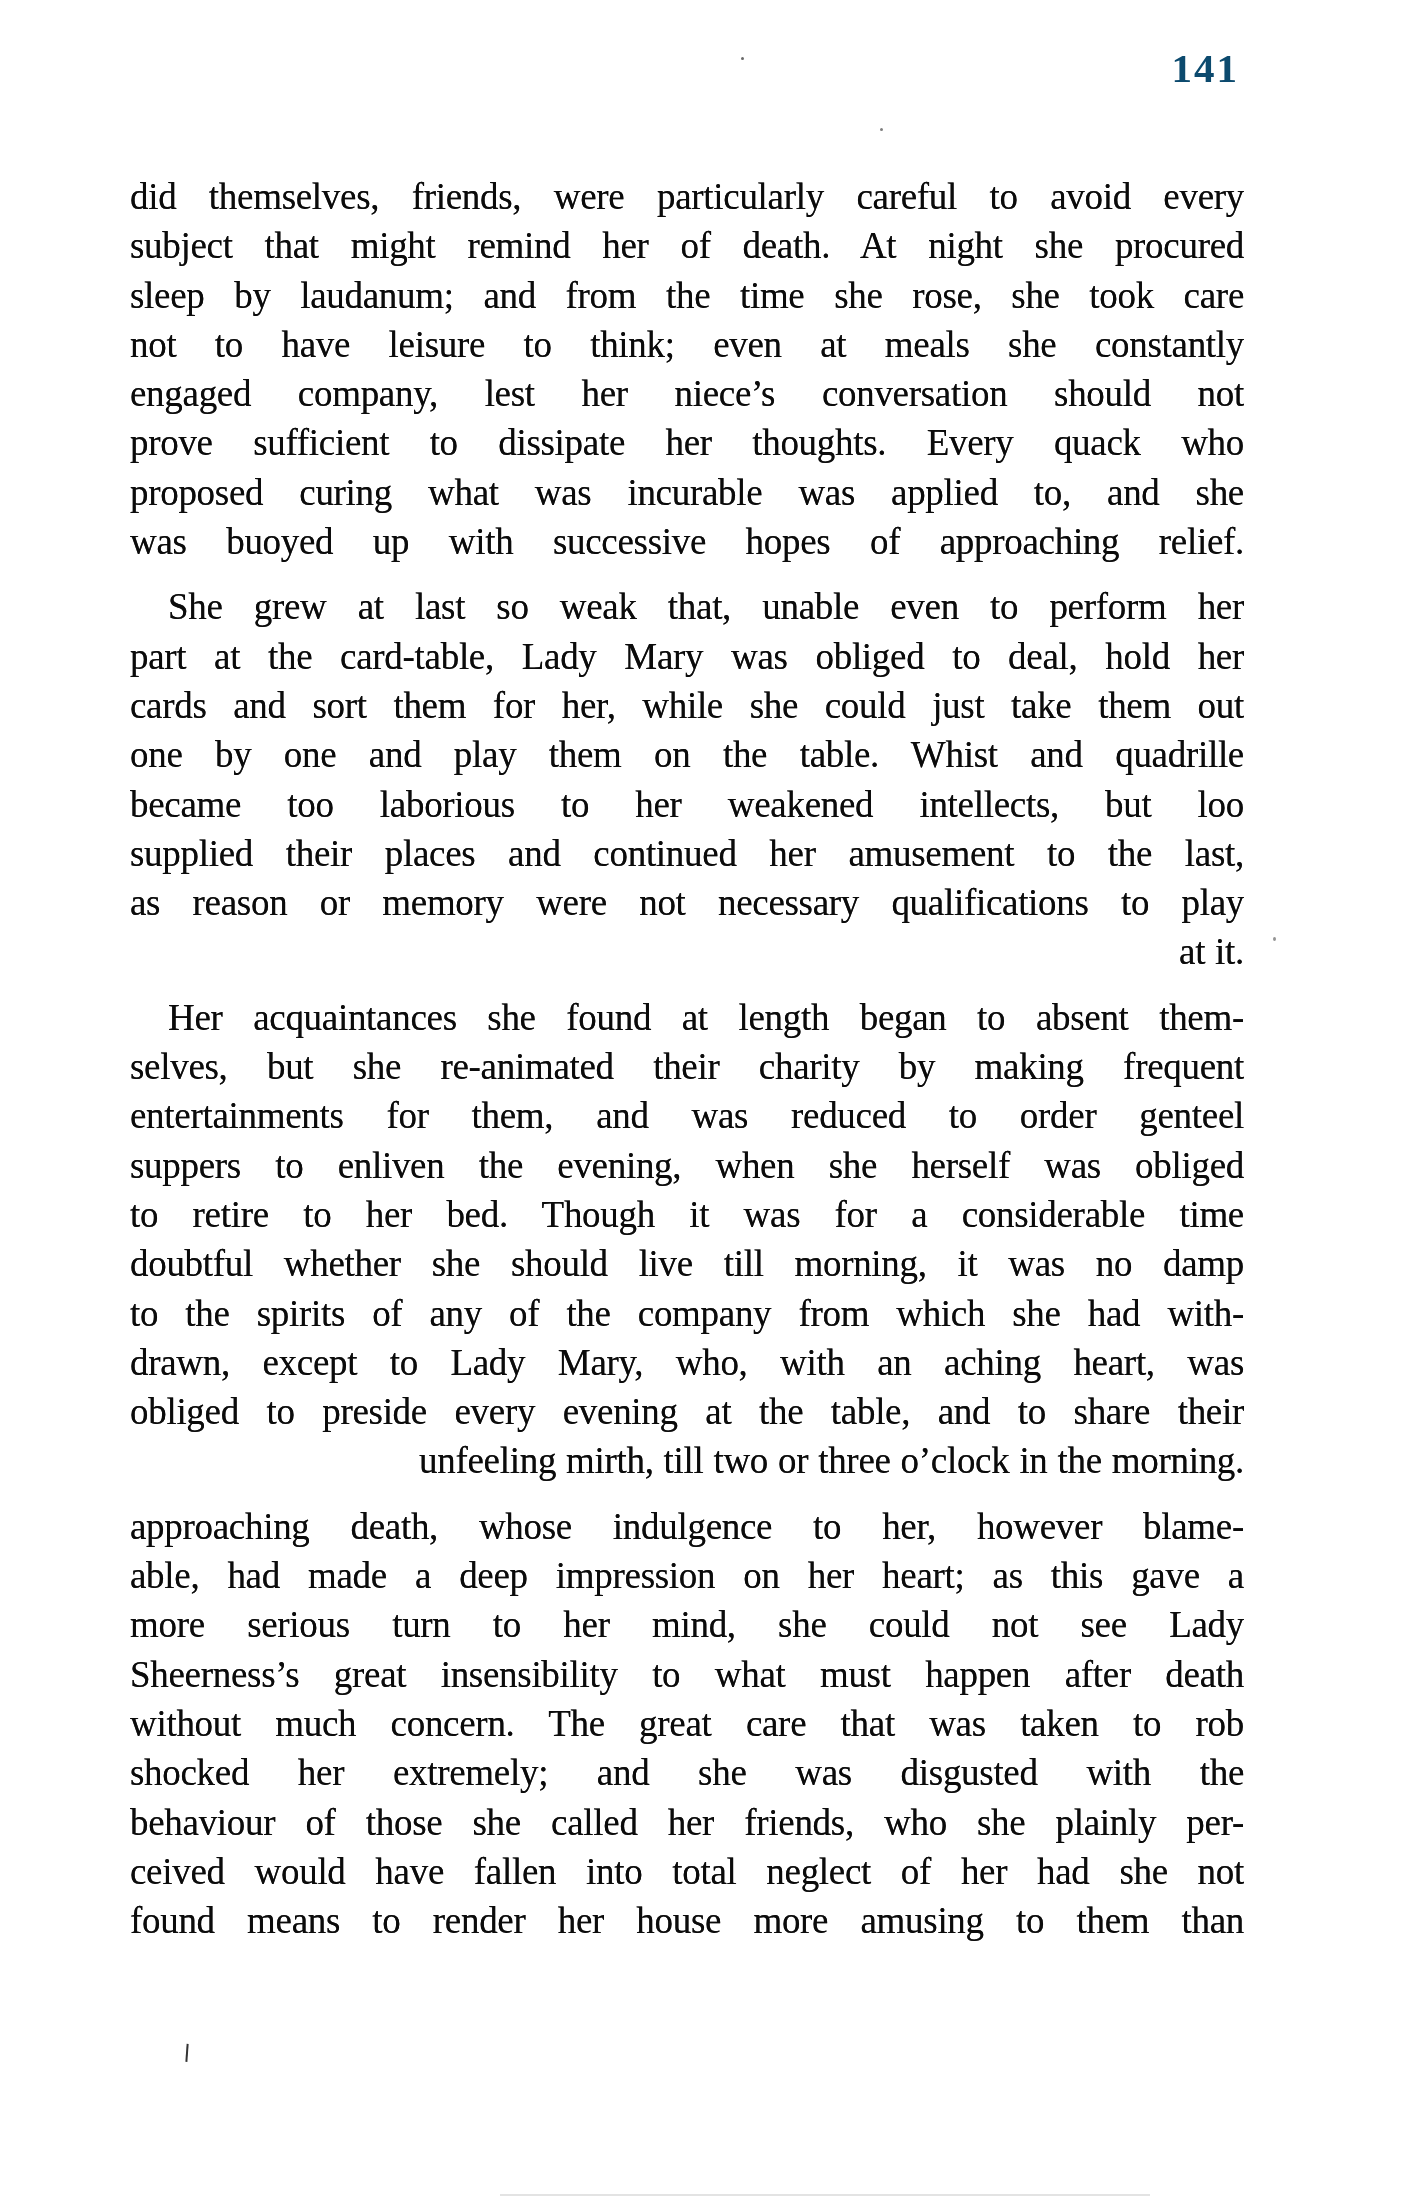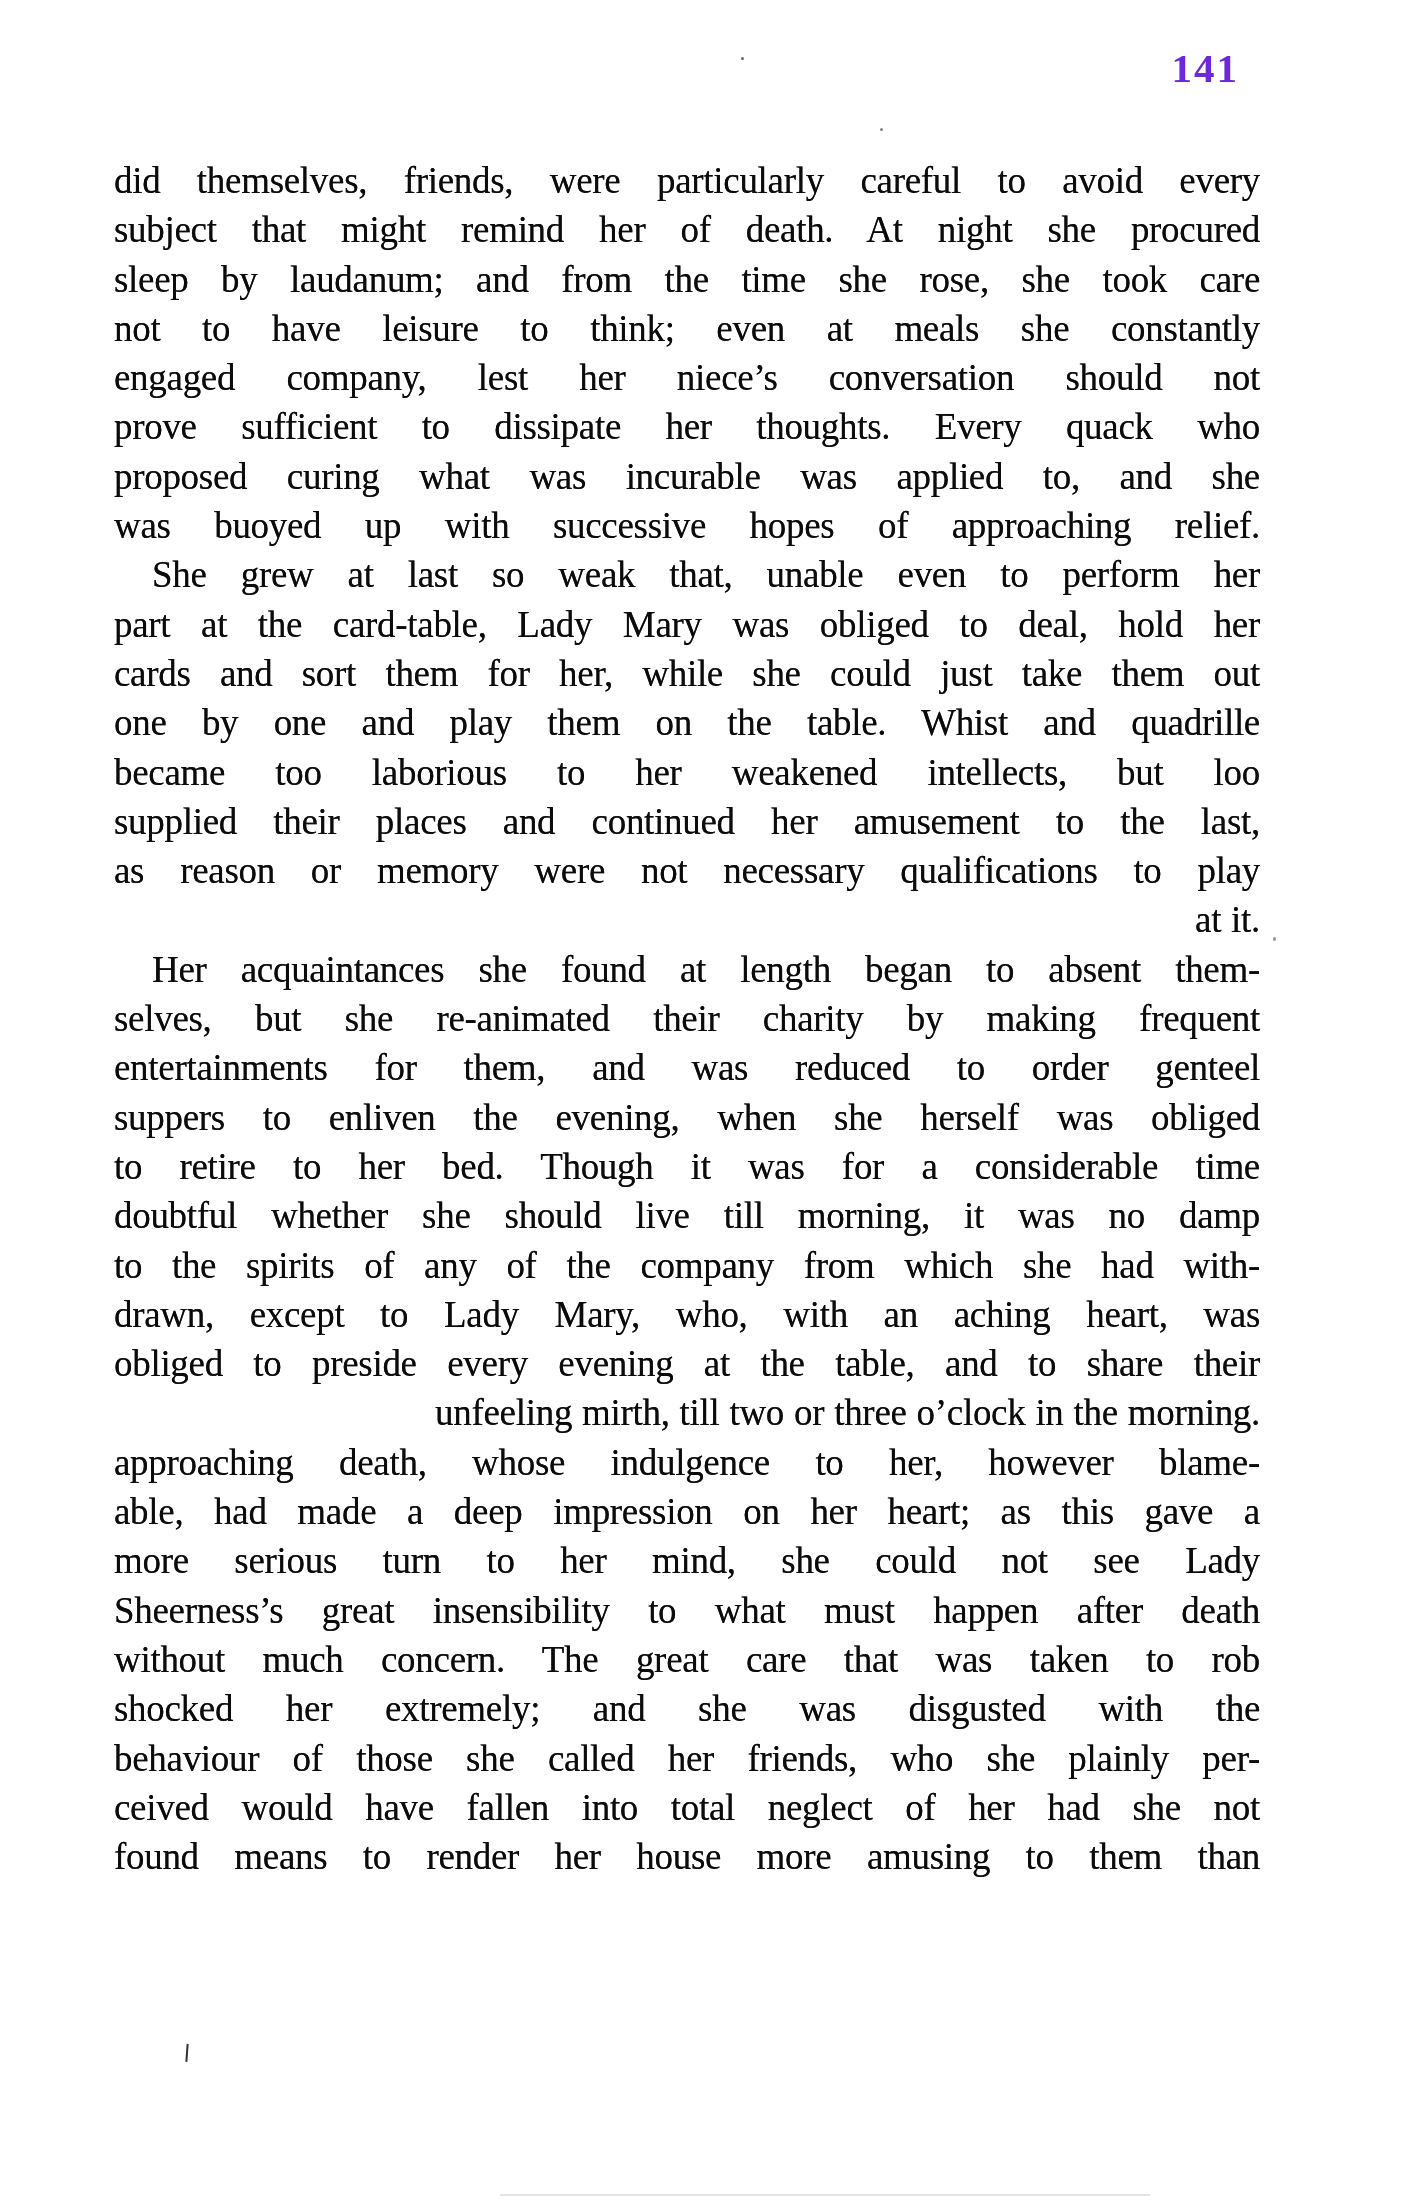--- a/index.html
+++ b/index.html
@@ -20,34 +20,34 @@
     inset: 0;
     background: #ffffff;
   }
   .page-number {
     position: absolute;
     top: 44px;
     right: 180px;
     font-size: 41px;
     font-weight: bold;
     letter-spacing: 2px;
-    color: #6d28d9;
+    color: #0c4a6e;
   }
   .text-block {
     position: absolute;
     top: 156px;
     left: 114px;
     width: 1146px;
     font-size: 37px;
     line-height: 49.3px;
     letter-spacing: -0.3px;
     word-spacing: 1px;
     text-shadow: 0 0 0.6px rgba(0,0,0,0.75);
   }
-  .paragraph { margin: 0; padding: 0; }
+  .paragraph { margin: 16px; padding: 0; }
   .line {
     height: 49.3px;
     overflow: hidden;
   }
   .line-just { text-align: justify; }
   .line-just::after {
     content: "";
     display: inline-block;
     width: 100%;
     height: 0;

